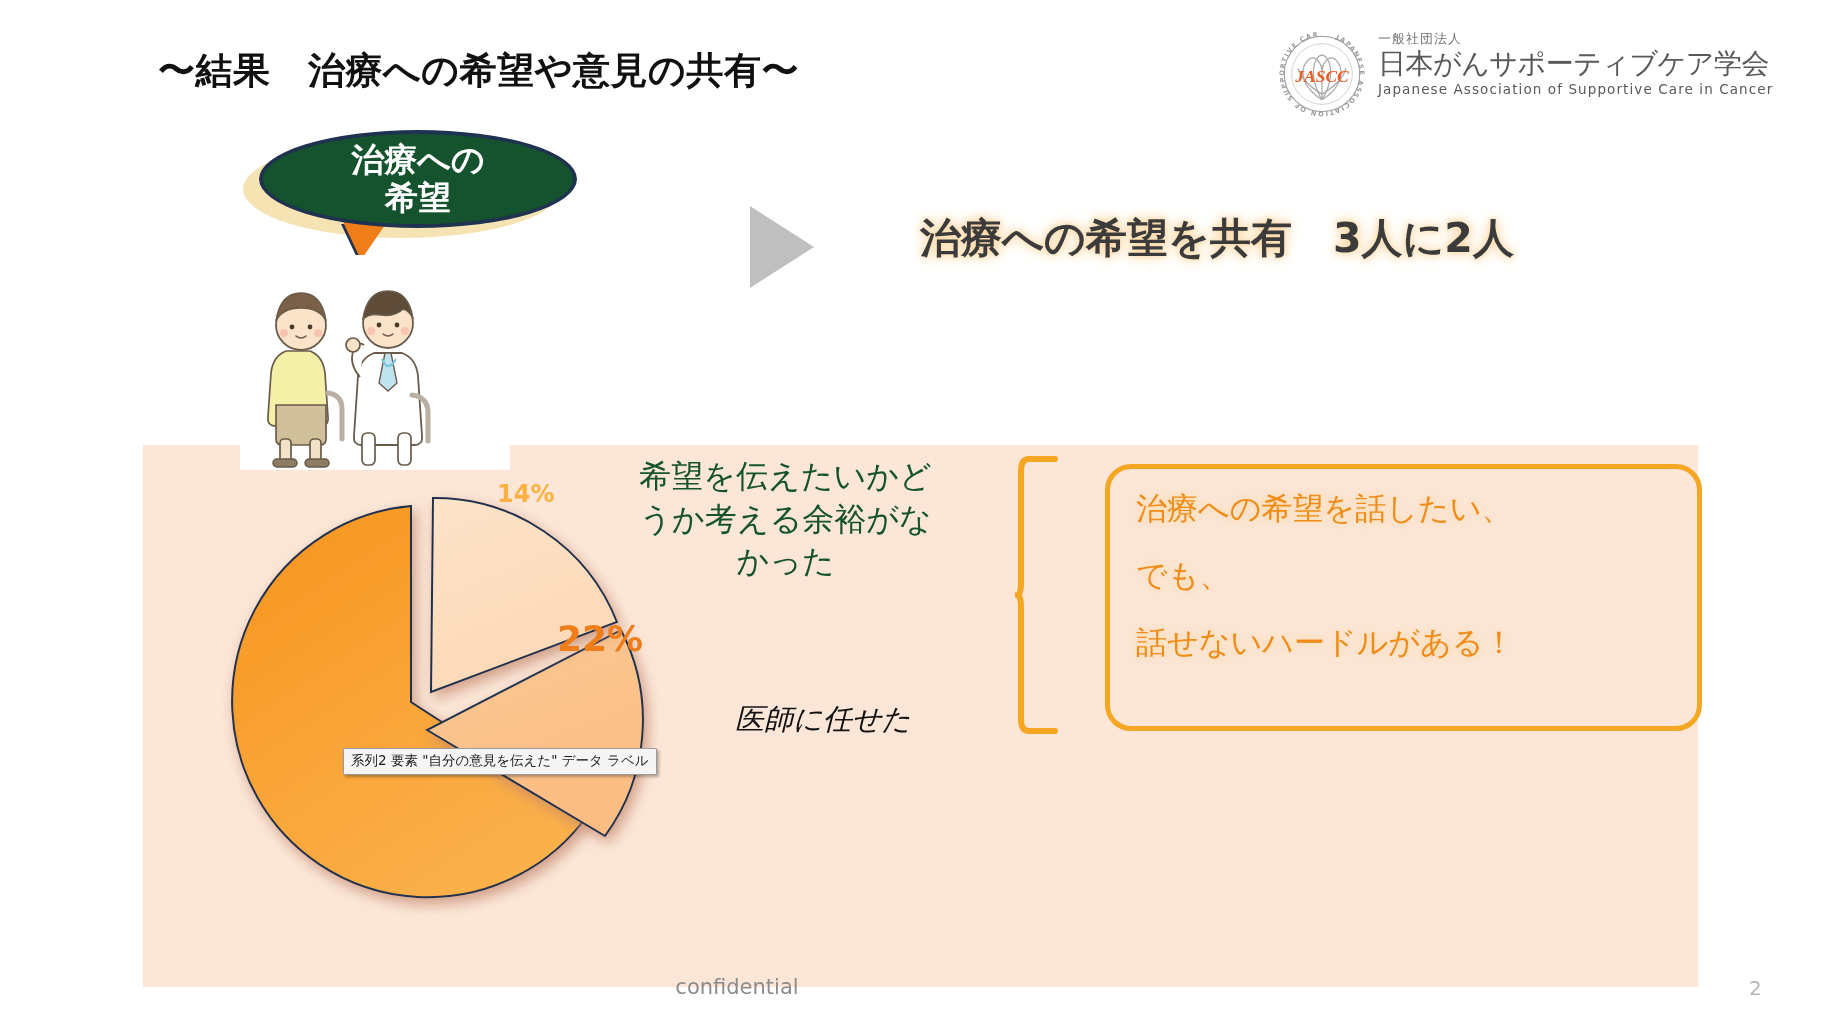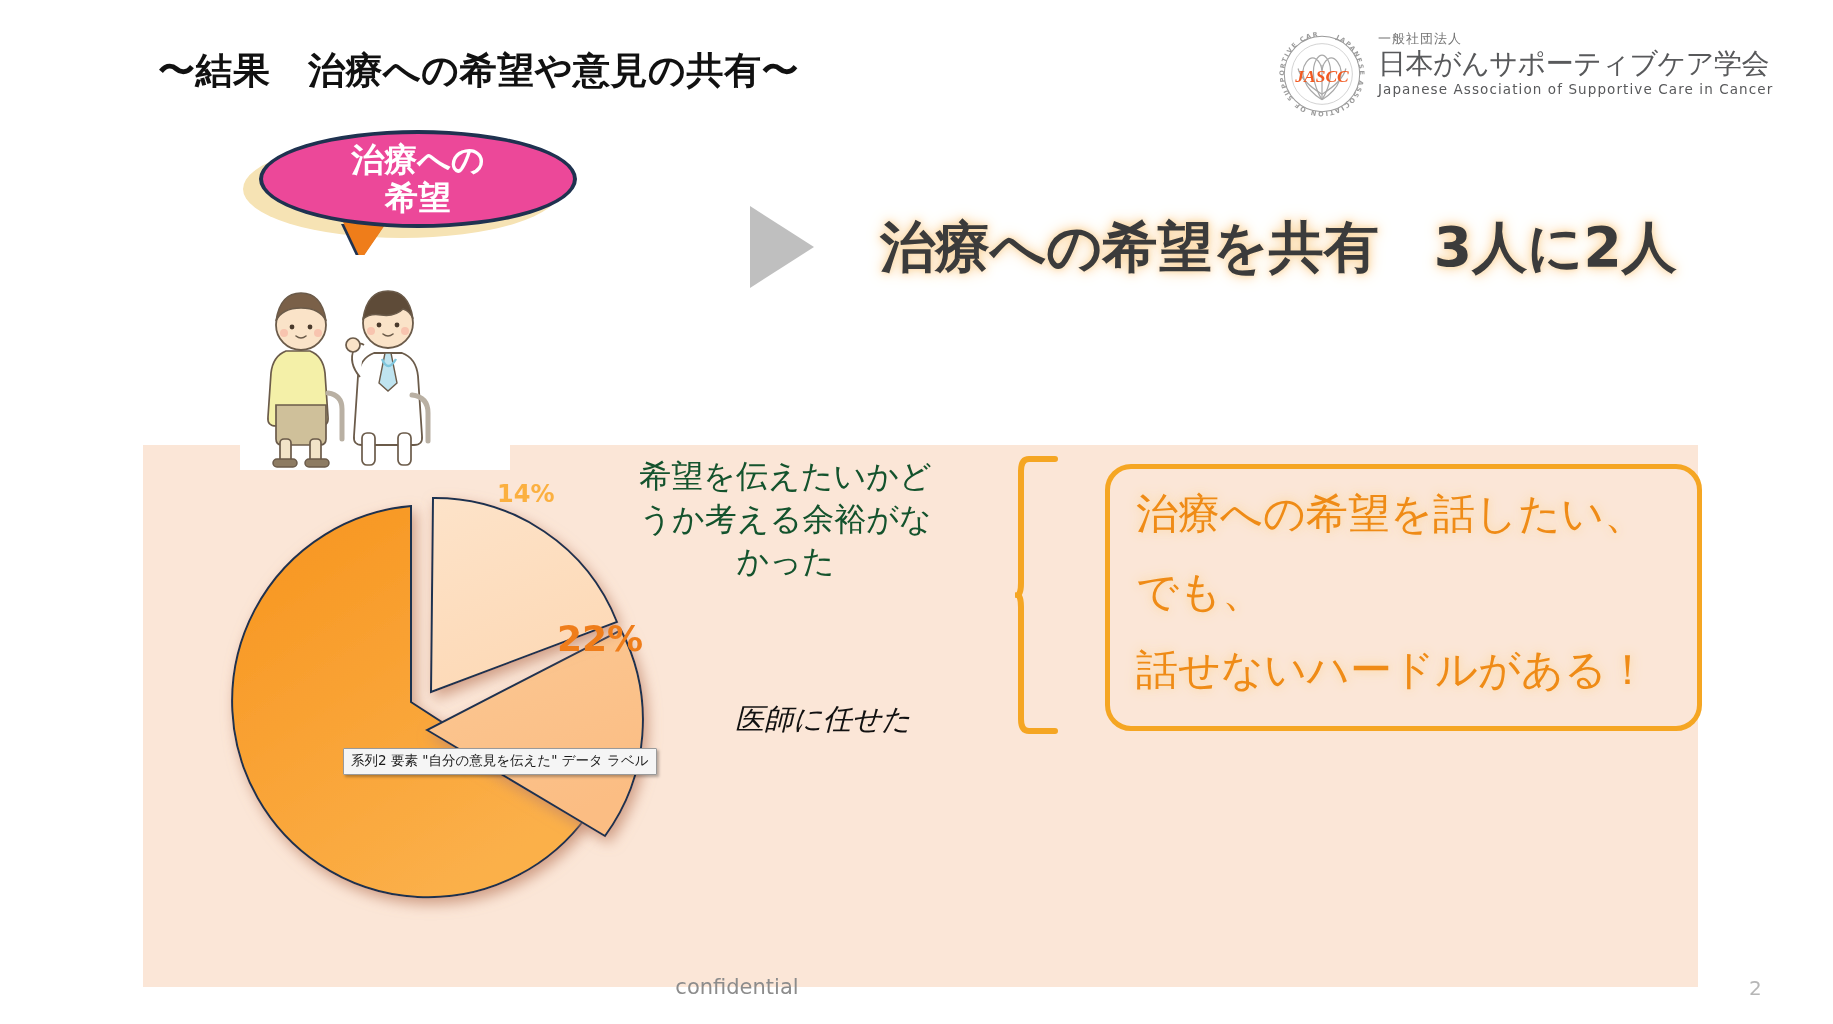--- a/index.html
+++ b/index.html
@@ -27,21 +27,21 @@
   #logo-line3{font-size:13.5px;color:#58595b;letter-spacing:1.1px;margin-top:2px;}
 
   
   #bubble-wrap{position:absolute;left:243px;top:130px;width:340px;height:120px;}
   #bubble-shadow{
     position:absolute;left:0;top:10px;width:318px;height:98px;
     background:#f6e3b4;border-radius:50%;
   }
   #bubble{
     position:absolute;left:16px;top:0;width:318px;height:98px;
-    background:#ec4899;border:4px solid #1f3250;border-radius:50%;
+    background:#14532d;border:4px solid #1f3250;border-radius:50%;
     display:flex;align-items:center;justify-content:center;
     box-sizing:border-box;
   }
   #bubble-text{
     color:#fff;font-size:33px;font-weight:700;line-height:1.16;
     text-align:center;white-space:pre-line;
   }
   #bubble-tail{
     position:absolute;left:100px;top:92px;width:0;height:0;
     border-left:18px solid transparent;border-right:26px solid transparent;
@@ -52,22 +52,22 @@
   
   #illus{position:absolute;left:240px;top:255px;width:270px;height:215px;}
 
   
   #arrow{
     position:absolute;left:750px;top:206px;width:0;height:0;
     border-top:41px solid transparent;border-bottom:41px solid transparent;
     border-left:64px solid #bfbfbf;
   }
   #headline{
-    position:absolute;left:880px;top:211px;
-    font-size:55px;font-weight:700;color:#3b3b3b;white-space:nowrap;
+    position:absolute;left:920px;top:211px;
+    font-size:41px;font-weight:700;color:#3b3b3b;white-space:nowrap;
     text-shadow:0 0 10px #fbd9a8,0 0 16px #fbd9a8,0 0 4px #fde4c0;
   }
 
   
   #panel{
     position:absolute;left:143px;top:445px;width:1555px;height:542px;
     background:#fbe6d7;
   }
 
   
@@ -107,21 +107,21 @@
   
   #bracket{position:absolute;left:1015px;top:455px;width:46px;height:280px;}
 
   
   #callout{
     position:absolute;left:1105px;top:464px;width:597px;height:267px;
     border:5px solid #f5a623;border-radius:26px;box-sizing:border-box;
     padding:24px 26px 0;
   }
   #callout .line{
-    font-size:42px;color:#ef8b16;font-weight:400;line-height:1.0;
+    font-size:31px;color:#ef8b16;font-weight:400;line-height:1.0;
     margin-bottom:36px;white-space:nowrap;
     text-shadow:0 0 9px #fbd9a8,0 0 14px #fcdfb4;
   }
 
   
   #footer-conf{
     position:absolute;left:0;top:975px;width:1474px;text-align:center;
     font-size:21px;color:#8c8c8c;
   }
   #page-num{

